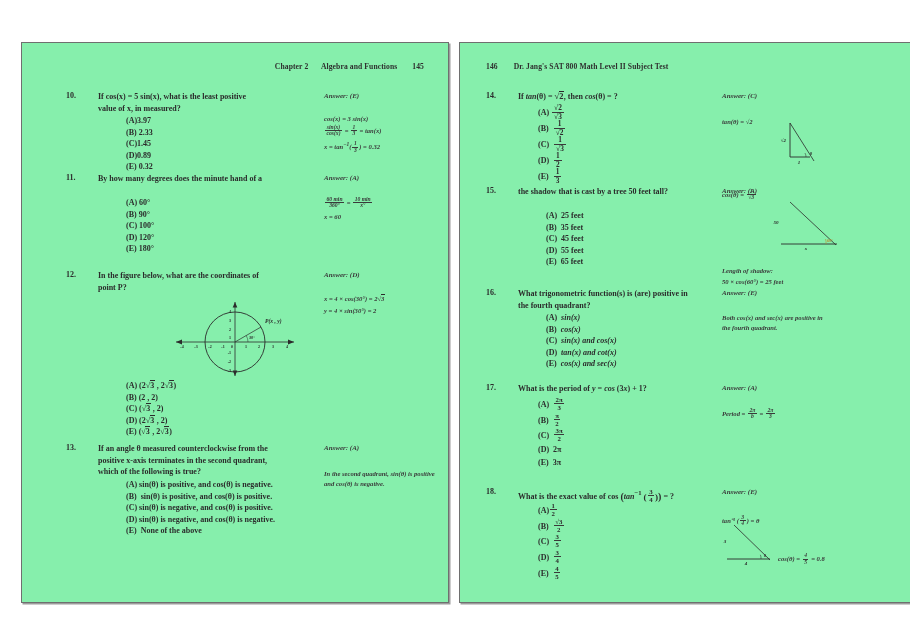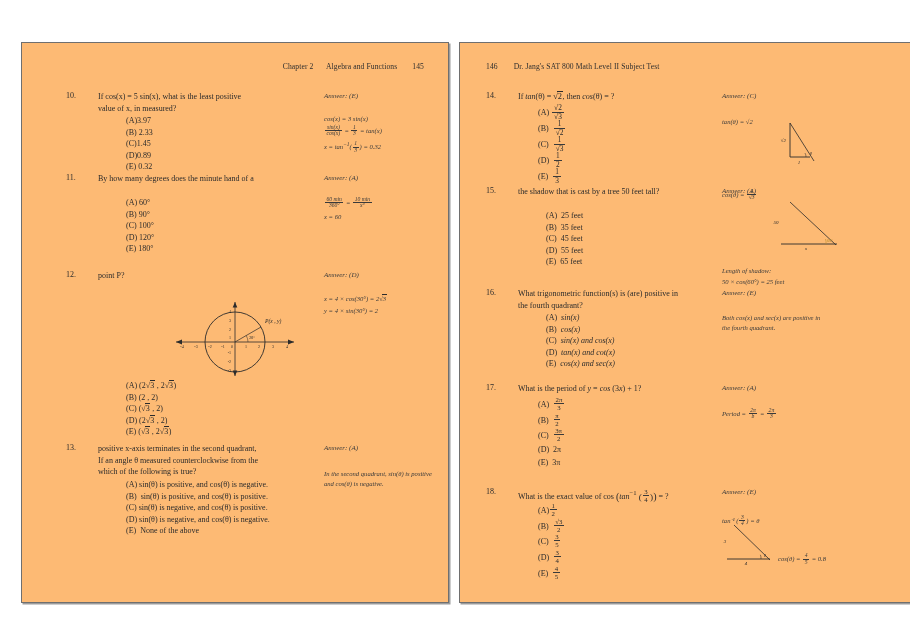--- a/index.html
+++ b/index.html
@@ -16,25 +16,26 @@
   }
   .spread {
     position: relative;
     width: 910px;
     height: 644px;
   }
   .page {
     position: absolute;
     top: 42px;
     height: 561px;
-    background: #fdba74;
+    background: #86efac;
     border: 1px solid #6f6f6f;
     box-sizing: border-box;
     box-shadow: 1.5px 1.5px 0 0 #9b9b9b;
     overflow: hidden;
+    font-weight: bold;
   }
   .page-left  { left: 21px;  width: 428px; }
   .page-right { left: 459px; width: 468px; }
 
   .page-inner {
     position: relative;
     width: 100%;
     height: 100%;
   }
 
@@ -193,20 +194,21 @@
             = <span class="frac-sm"><span class="num">10 min</span><span class="den"><i>x</i>°</span></span>
           </div>
           <div style="margin-top:3px;"><i>x</i> = 60</div>
         </div>
       </div>
     </div>
 
     <div class="q" style="top:227px;">
       <div class="q-num" style="left:44px; top:0;">12.</div>
       <div class="q-stem" style="left:76px; top:0; width:215px;">
+        <div>In the figure below, what are the coordinates of</div>
         <div>point P?</div>
       </div>
 
       <div class="fig" style="left:148px; top:26px;">
         <svg width="150" height="82" viewBox="0 0 150 82">
 
           <line x1="6" y1="46" x2="124" y2="46" stroke="#2b2b2b" stroke-width="0.8"></line>
           <polygon points="6,46 12,43.6 12,48.4" fill="#2b2b2b"></polygon>
           <polygon points="124,46 118,43.6 118,48.4" fill="#2b2b2b"></polygon>
 
@@ -257,22 +259,22 @@
         <div class="work" style="margin-top:13px;">
           <div><i>x</i> = 4 × <i>cos</i>(30°) = 2<span class="rad">√<span class="rbar">3</span></span></div>
           <div style="margin-top:2px;"><i>y</i> = 4 × <i>sin</i>(30°) = 2</div>
         </div>
       </div>
     </div>
 
     <div class="q" style="top:400px;">
       <div class="q-num" style="left:44px; top:0;">13.</div>
       <div class="q-stem" style="left:76px; top:0; width:215px;">
+        <div>If an angle θ measured counterclockwise from the</div>
         <div>positive x-axis terminates in the second quadrant,</div>
-        <div>If an angle θ measured counterclockwise from the</div>
         <div>which of the following is true?</div>
       </div>
       <div class="q-opts" style="left:104px; top:36px;">
         <div class="q-opt"><span class="lab">(A)</span>&nbsp;<span>sin(θ) is positive, and cos(θ) is negative.</span></div>
         <div class="q-opt"><span class="lab">(B)</span>&nbsp;&nbsp;<span>sin(θ) is positive, and cos(θ) is positive.</span></div>
         <div class="q-opt"><span class="lab">(C)</span>&nbsp;<span>sin(θ) is negative, and cos(θ) is positive.</span></div>
         <div class="q-opt"><span class="lab">(D)</span>&nbsp;<span>sin(θ) is negative, and cos(θ) is negative.</span></div>
         <div class="q-opt"><span class="lab">(E)</span>&nbsp;&nbsp;<span>None of the above</span></div>
       </div>
       <div class="ans" style="left:302px; top:0; width:132px;">

